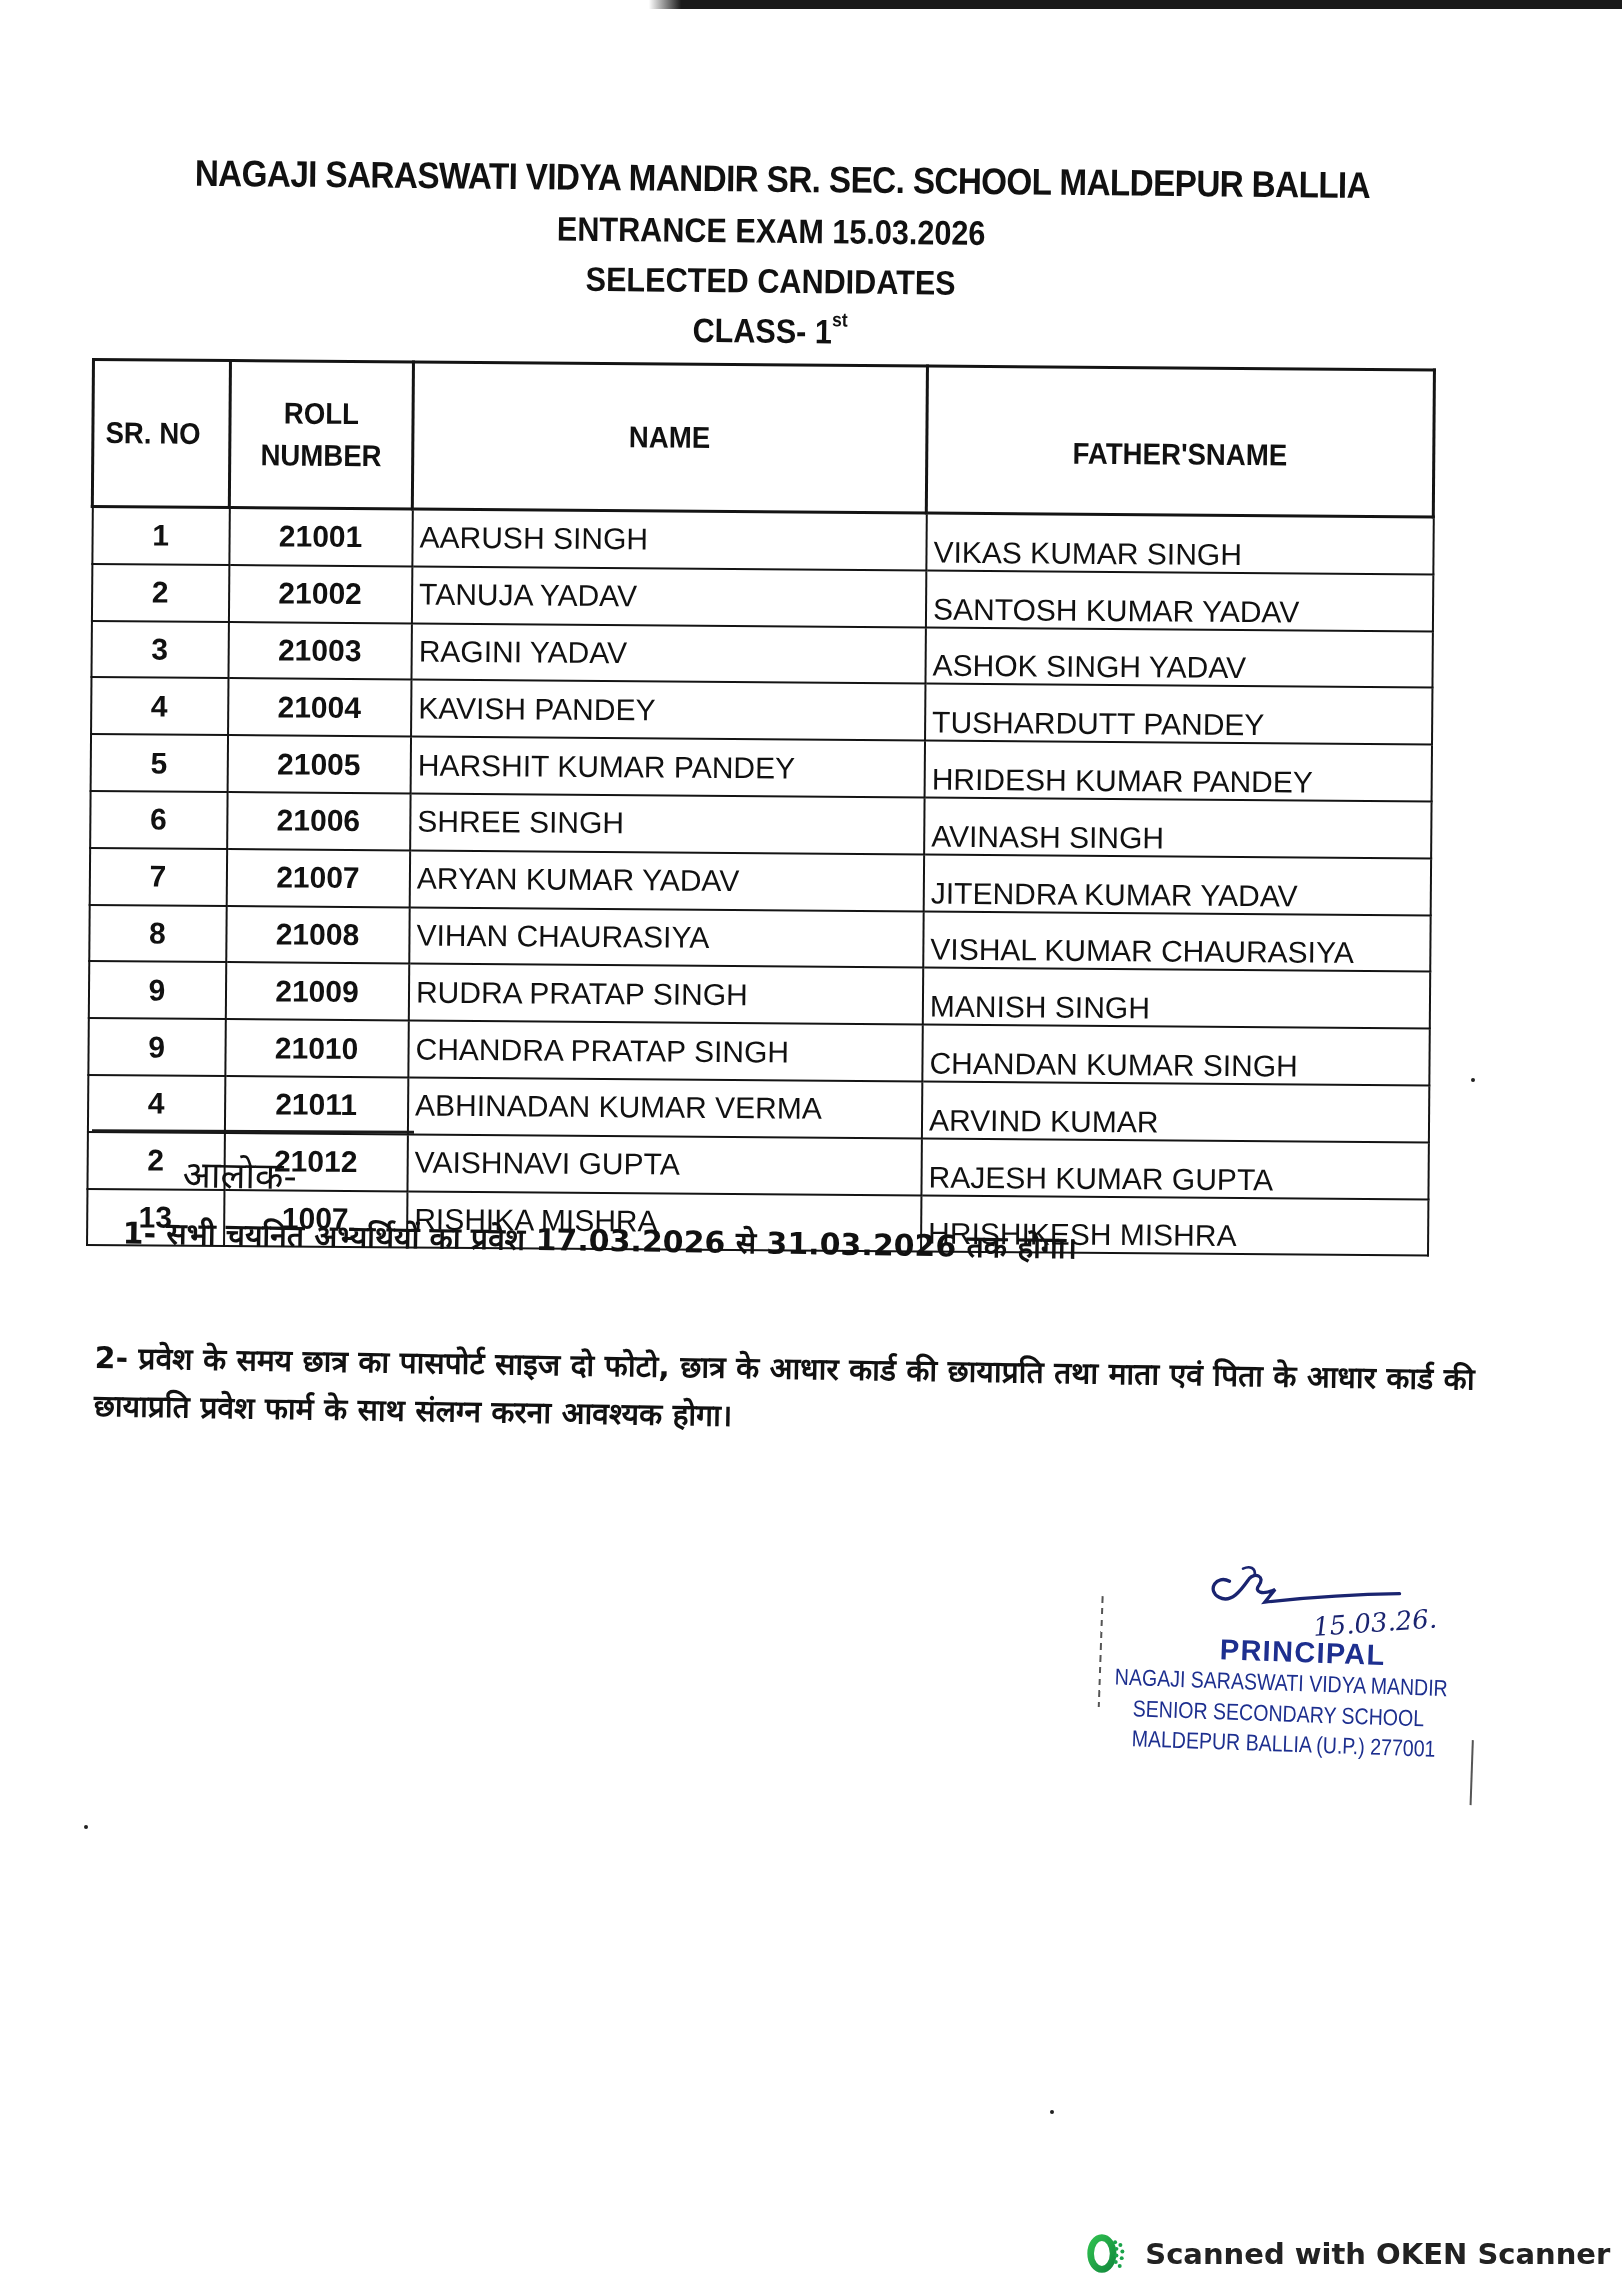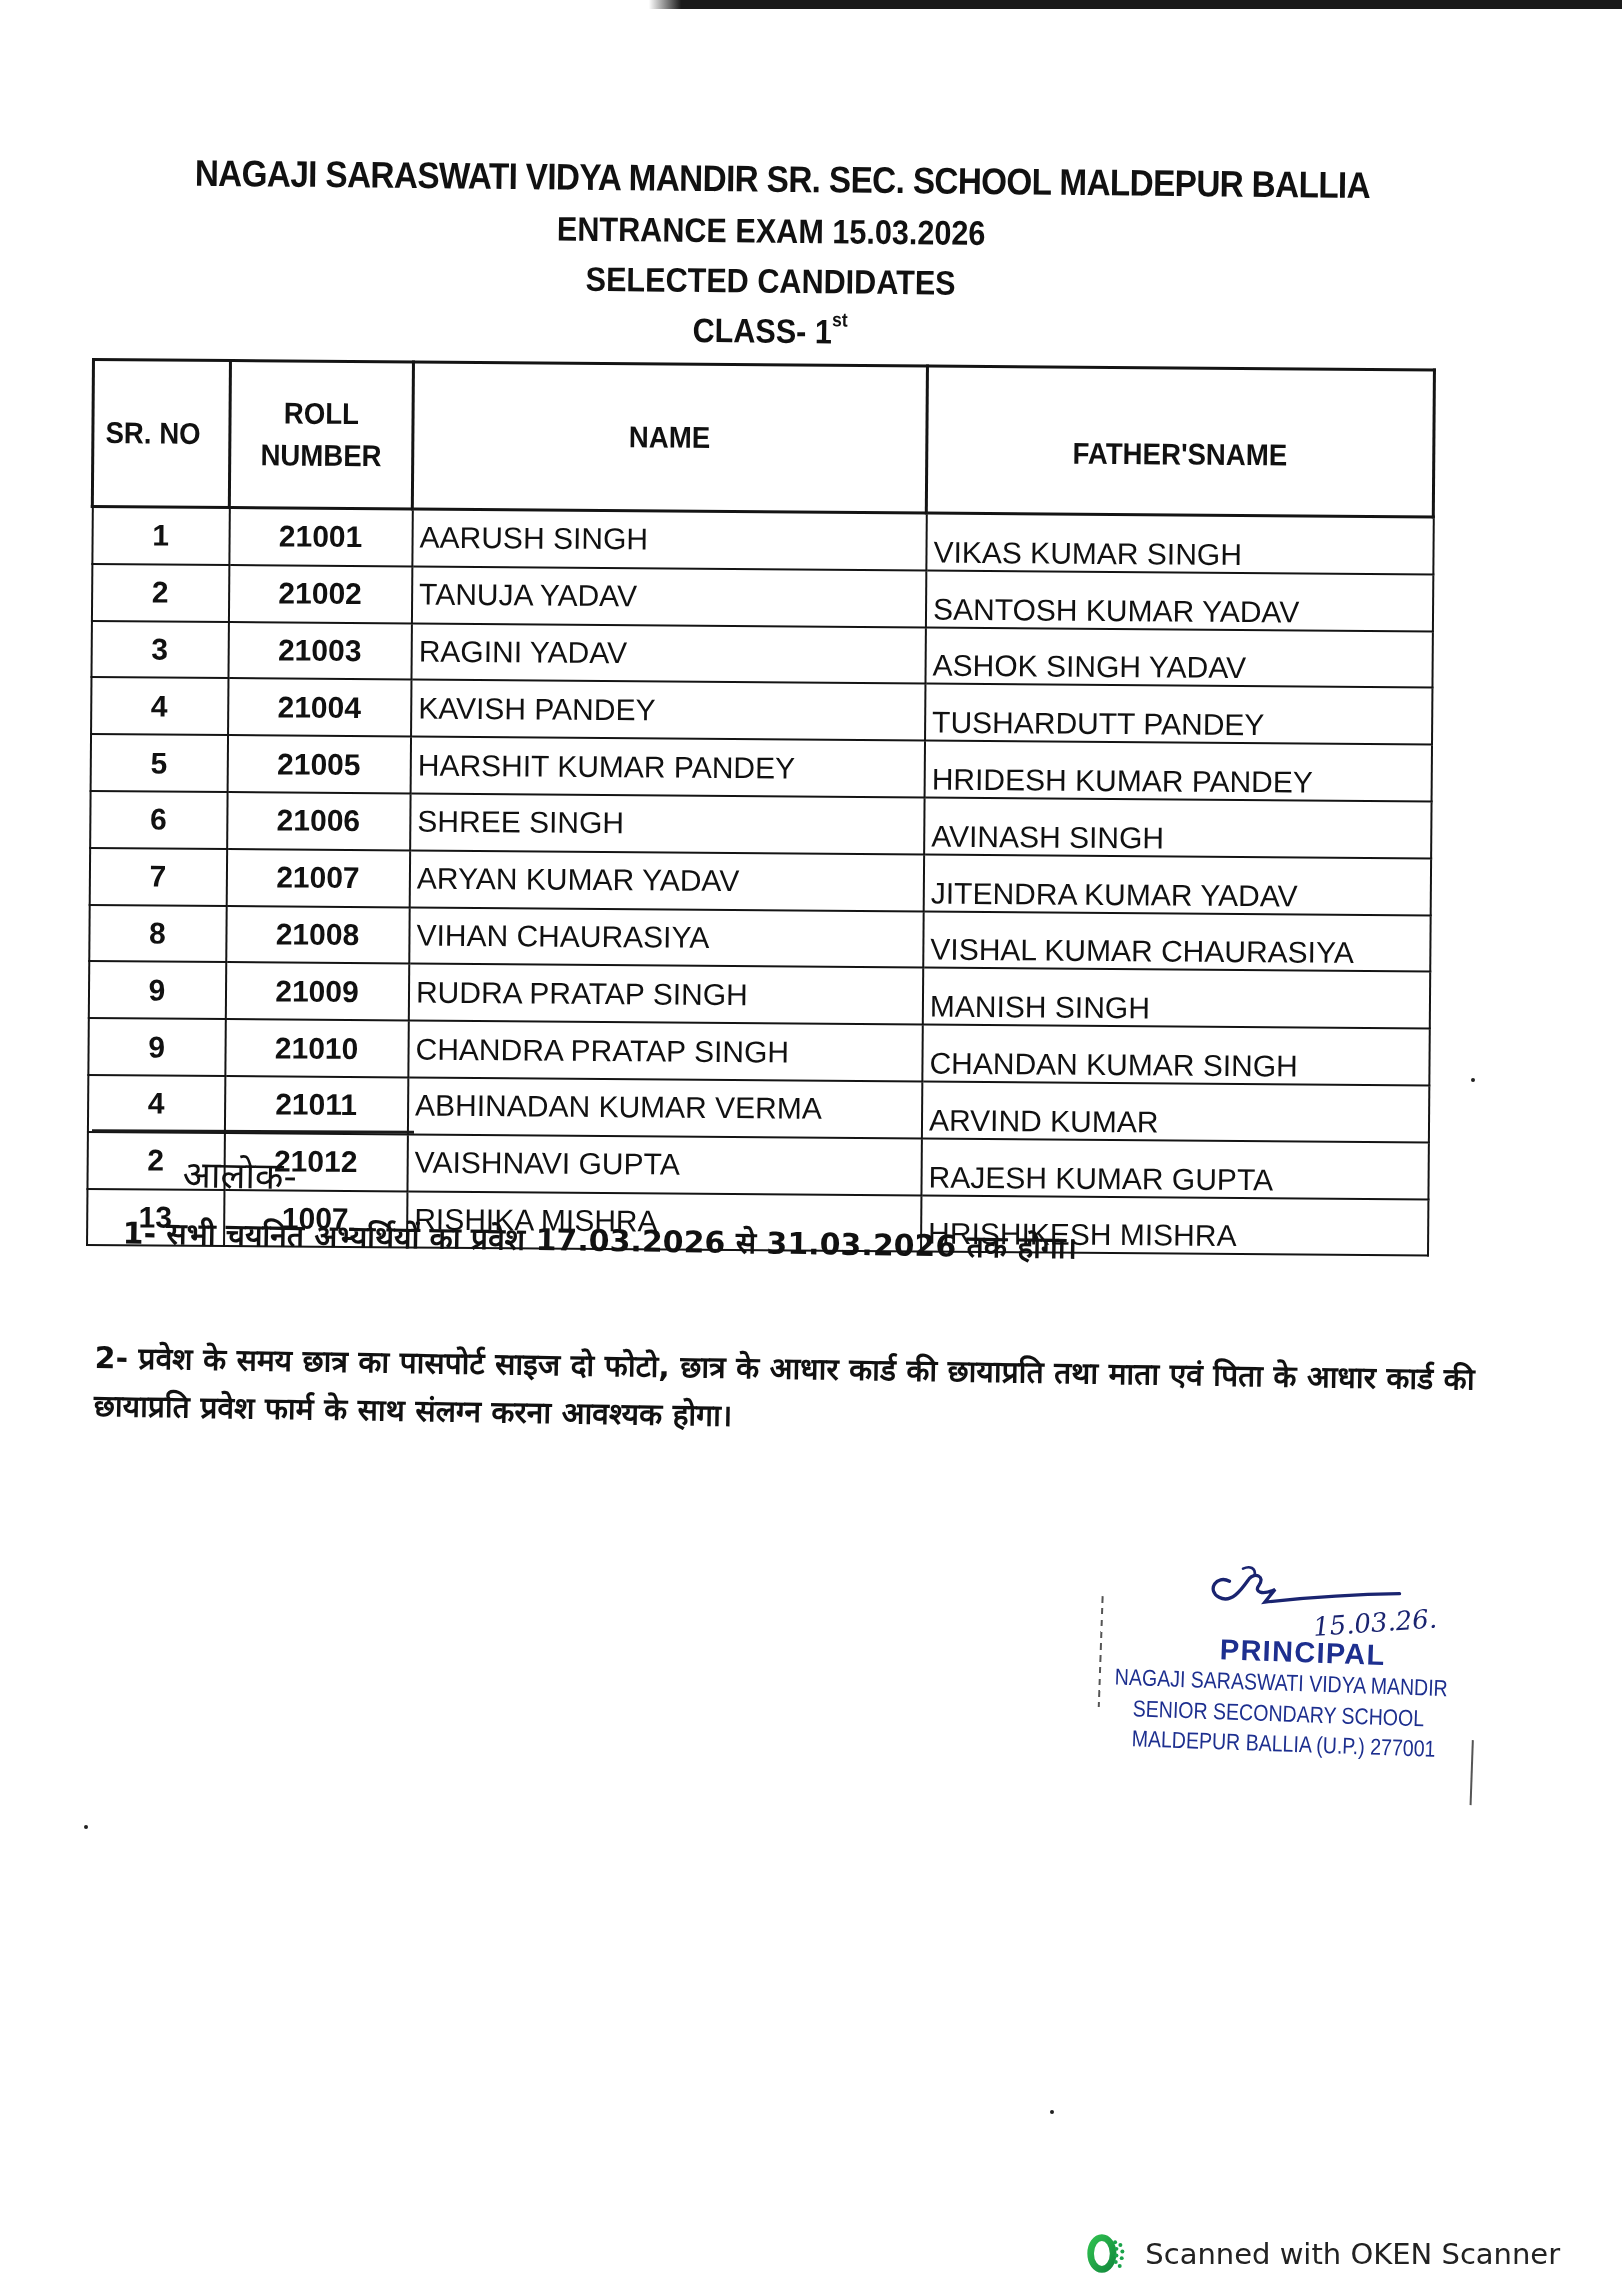--- a/index.html
+++ b/index.html
@@ -198,20 +198,21 @@
     }
     .footer .logo {
       width: 41px; height: 59px;
       display: flex; align-items: center; justify-content: center;
     }
     .footer .label {
       margin-left: 18.3px;
       font-family: "DejaVu Sans", sans-serif;
       font-size: 29px;
       color: #222222;
+      font-weight: bold;
     }
   </style>
 </head>
 <body>
 
 <div class="page">
   <div class="top-edge"></div>
 
   <div class="header">
     <p class="school">NAGAJI SARASWATI VIDYA MANDIR SR. SEC. SCHOOL MALDEPUR BALLIA</p>

